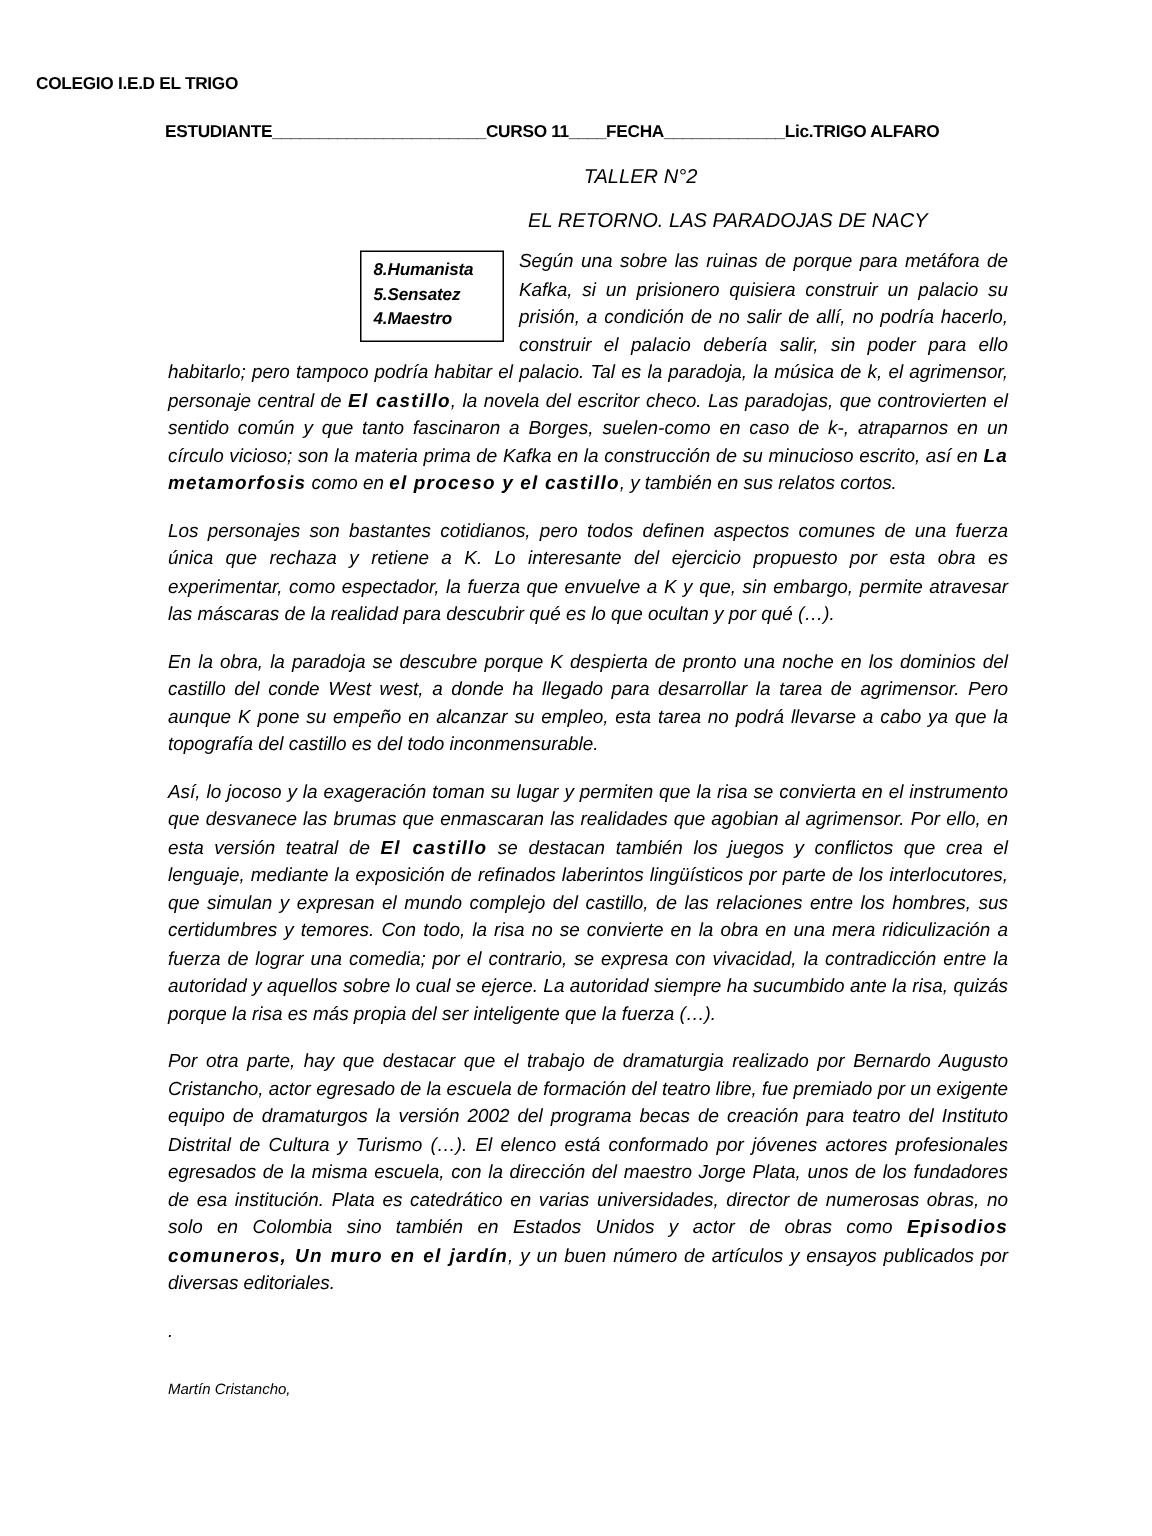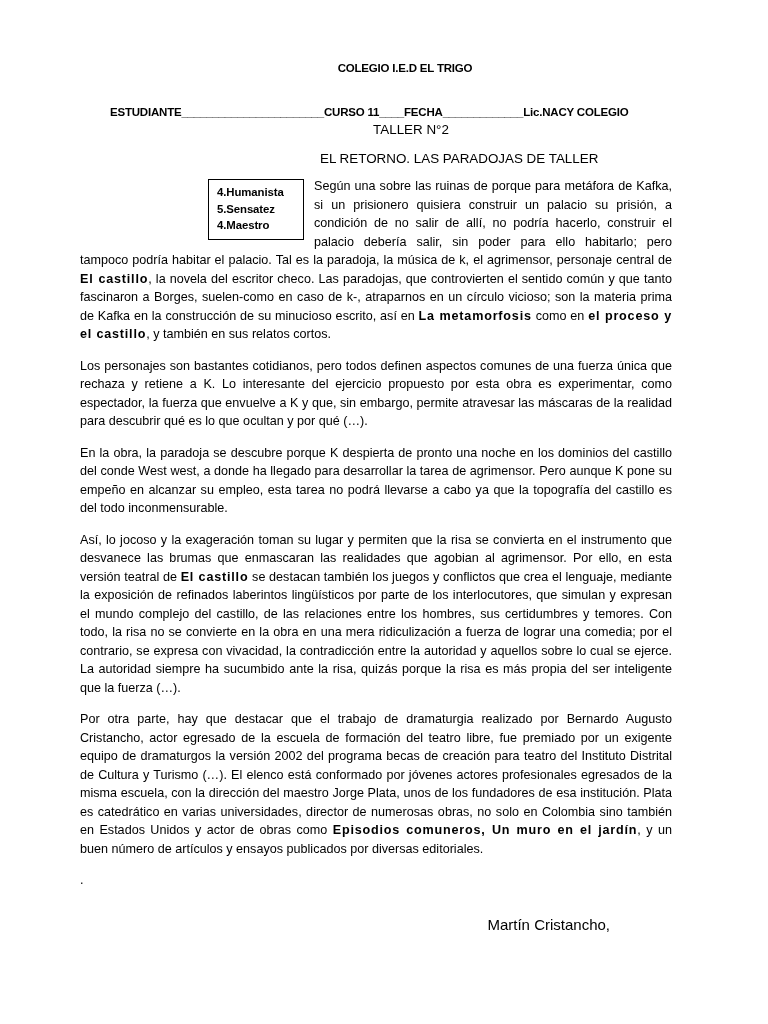--- a/index.html
+++ b/index.html
@@ -18,47 +18,48 @@
     position: relative;
     width: 768px;
     height: 1024px;
     box-sizing: border-box;
     padding: 0;
     overflow: hidden;
   }
 
   
   .school-title {
-    text-align: center;
+    text-align: left;
     font-weight: bold;
     font-size: 11.5px;
     letter-spacing: -0.2px;
-    margin: 12px;
+    margin: 0;
     padding-top: 50px;
-    padding-left: 42px;
+    padding-left: 24px;
   }
   .student-line {
     font-weight: bold;
     font-size: 11.5px;
     letter-spacing: -0.2px;
     margin: 0;
     padding-top: 20px;
     padding-left: 110px;
     padding-right: 96px;
     white-space: nowrap;
   }
 
   
   .content {
-    margin-top: 2px;
-    padding-left: 80px;
+    margin-top: 14px;
+    padding-left: 112px;
     padding-right: 96px;
     font-size: 12.6px;
     line-height: 1.47;
     text-align: justify;
+    font-style: italic;
   }
 
   .taller {
     text-align: center;
     font-size: 13.4px;
     margin: 0 0 9px 0;
     padding-left: 70px;
   }
   .subtitle {
     font-size: 13.4px;
@@ -89,44 +90,44 @@
   }
   p.para:last-of-type { margin-bottom: 0; }
 
   .b {
     font-weight: bold;
     letter-spacing: 0.8px;
   }
 
   .signature {
     margin-top: 24px;
-    text-align: right;
+    text-align: left;
     padding-right: 62px;
-    font-size: 15px;
+    font-size: 10px;
   }
 
   .spacer-dot { margin: 0; }
 </style>
 </head>
 <body>
 
 <div class="page">
 
   <div class="school-title">COLEGIO I.E.D EL TRIGO</div>
 
-  <div class="student-line">ESTUDIANTE_______________________CURSO 11____FECHA_____________Lic.NACY COLEGIO</div>
+  <div class="student-line">ESTUDIANTE_______________________CURSO 11____FECHA_____________Lic.TRIGO ALFARO</div>
 
   <div class="content">
 
     <div class="taller">TALLER N°2</div>
 
-    <div class="subtitle">EL RETORNO. LAS PARADOJAS DE TALLER</div>
+    <div class="subtitle">EL RETORNO. LAS PARADOJAS DE NACY</div>
 
     <div class="optbox">
-      <div>4.Humanista</div>
+      <div>8.Humanista</div>
       <div>5.Sensatez</div>
       <div>4.Maestro</div>
     </div>
 
     <p class="para"><span>Según una sobre las ruinas de porque para </span><span>metáfora de Kafka, si un prisionero quisiera construir un palacio su prisión, a condición de no salir de allí, no podría hacerlo, construir el palacio debería salir, sin poder para ello habitarlo; pero tampoco podría habitar el palacio. Tal es la paradoja, la música de k, el agrimensor, personaje central de </span><span class="b">El castillo</span><span>, la novela del escritor checo. Las paradojas, que controvierten el sentido común y que tanto fascinaron a Borges, suelen-como en caso de k-, atraparnos en un círculo vicioso; son la materia prima de Kafka en la construcción de su minucioso escrito, así en </span><span class="b">La metamorfosis</span><span> como en </span><span class="b">el proceso  y el castillo</span><span>, y también en sus relatos cortos.</span></p>
 
     <p class="para">Los personajes son bastantes cotidianos, pero todos definen aspectos comunes de una fuerza única que rechaza y retiene a K. Lo interesante del ejercicio propuesto por esta obra es experimentar, como espectador, la fuerza que envuelve a K y que, sin embargo, permite atravesar las máscaras de la realidad para descubrir qué es lo que ocultan y por qué (…).</p>
 
     <p class="para">En la obra, la paradoja se descubre porque K despierta de pronto una noche en los dominios del castillo del conde West west, a donde ha llegado para desarrollar la tarea de agrimensor. Pero aunque K pone su empeño en alcanzar su empleo, esta tarea no podrá llevarse a cabo ya que la topografía del castillo es del todo inconmensurable.</p>
 

